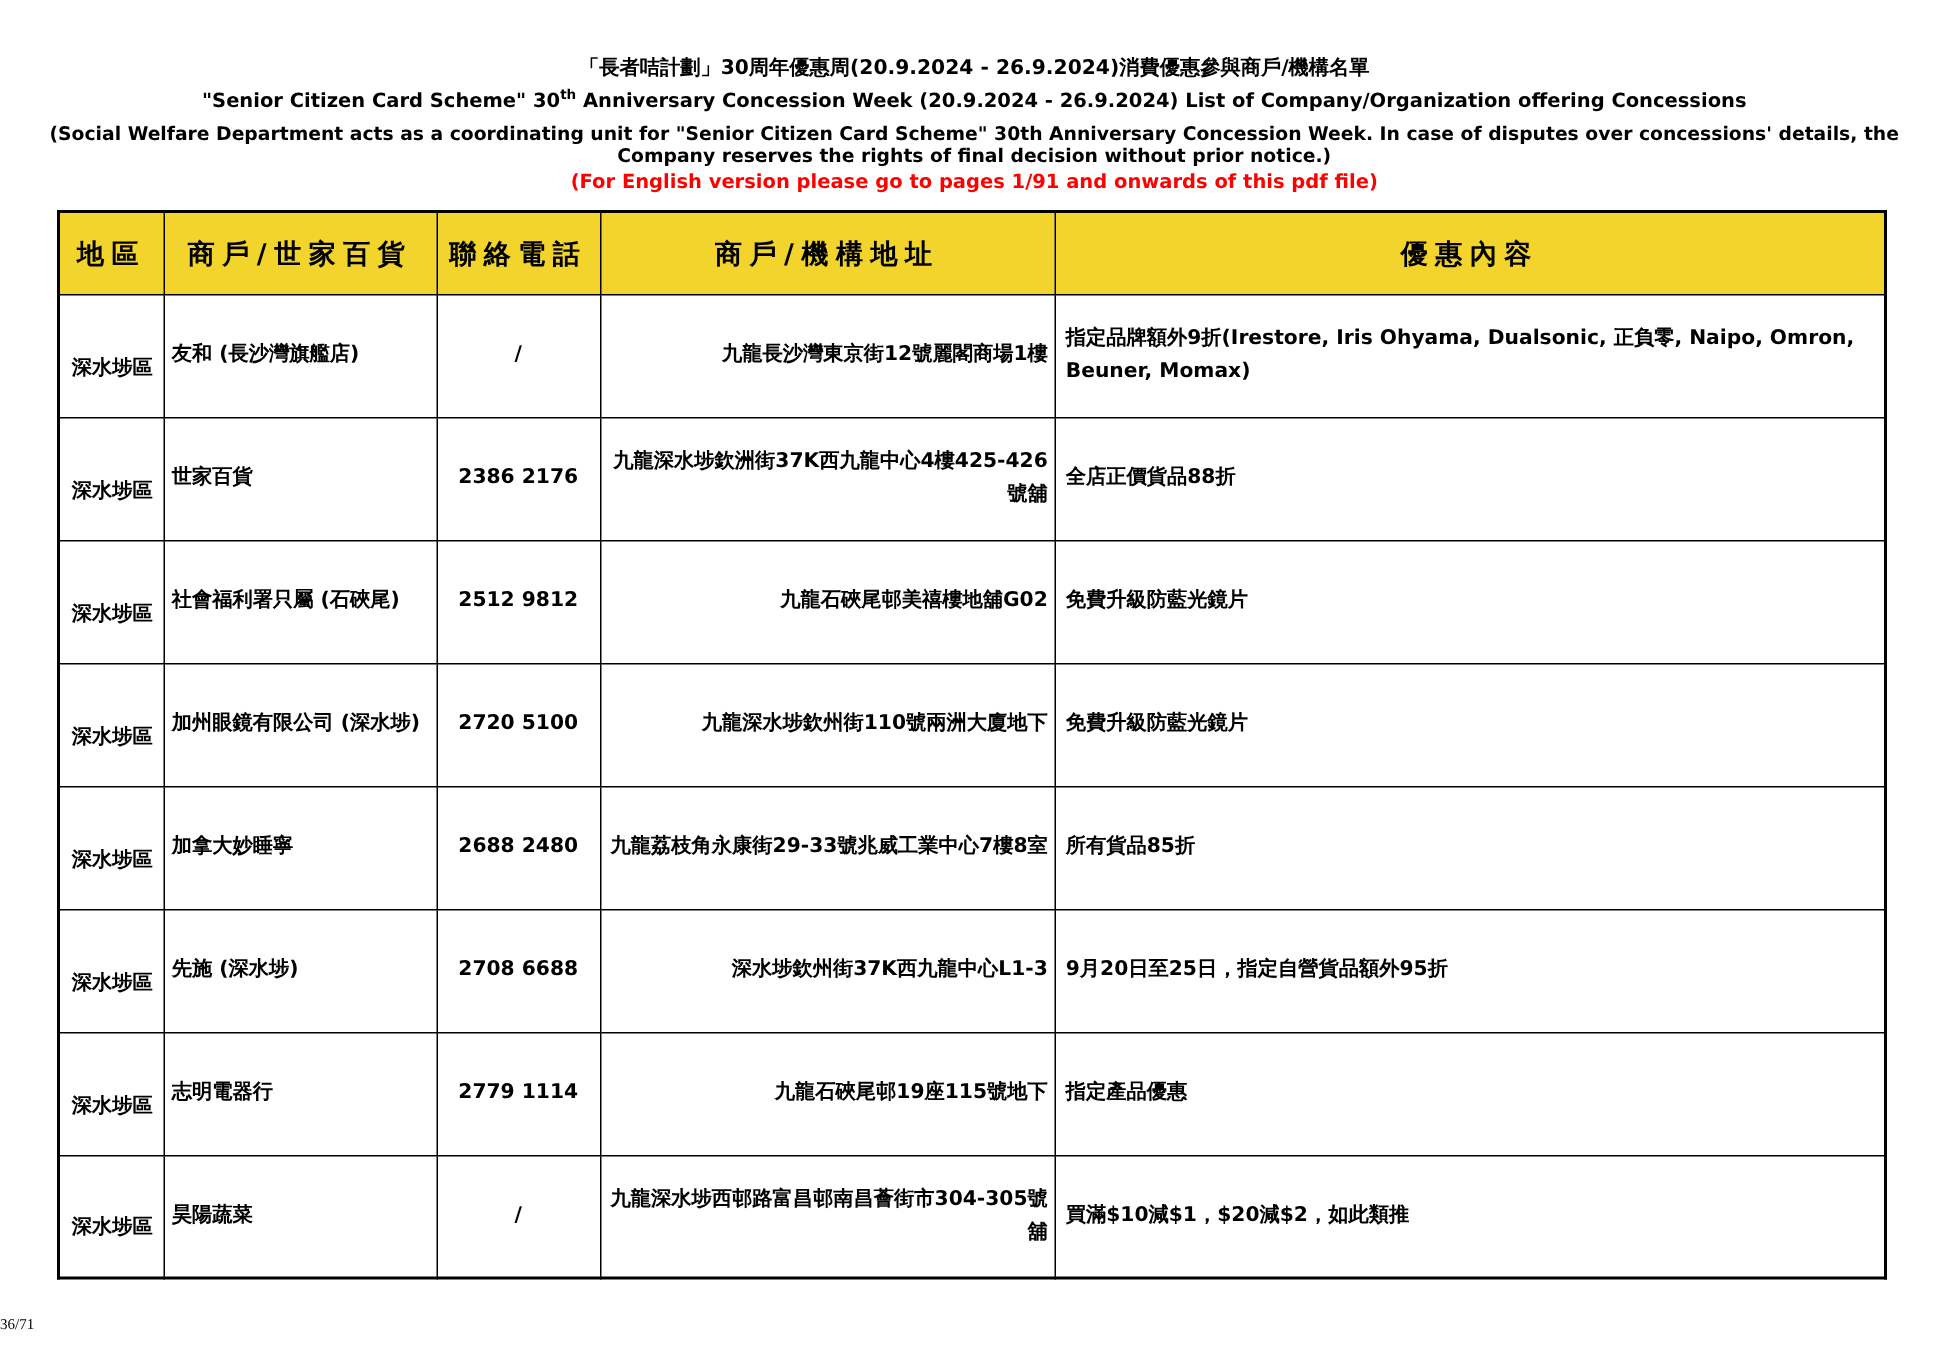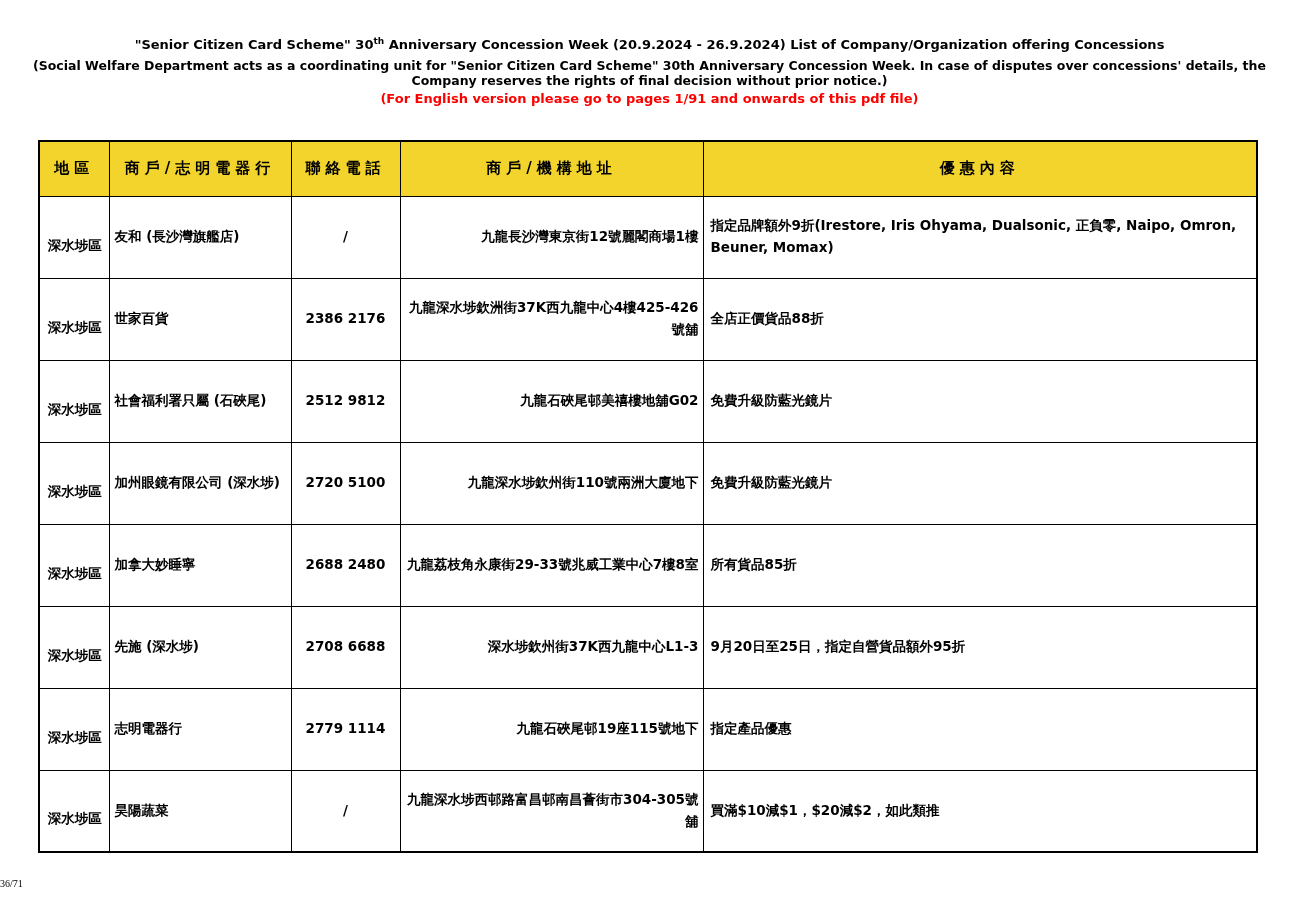--- a/index.html
+++ b/index.html
@@ -33,21 +33,21 @@
     border:2px solid var(--border);
   }
   .concessions th,.concessions td{
     border:1px solid var(--border);
     vertical-align:middle;
     font-weight:bold;
   }
   .concessions thead tr{height:55px;}
   .concessions th{
     background:var(--header-bg);
-    font-size:15px;letter-spacing:5px;text-align:center;
+    font-size:18px;letter-spacing:5px;text-align:center;
   }
   .concessions tbody tr{height:82px;}
   .concessions td{font-size:13.5px;line-height:1.6;}
   td.c-district{text-align:center;padding:18px 2px 1px 3px;}
   td.c-name{text-align:left;padding:1px 4px 1px 5px;}
   td.c-phone{text-align:center;padding:1px 2px;}
   td.c-address{text-align:right;padding:1px 4px 1px 6px;}
   td.c-concession{text-align:left;padding:1px 6px 1px 7px;}
 
   
@@ -60,37 +60,38 @@
     font-family:"Liberation Serif","DejaVu Serif",serif;
     font-size:12px;line-height:15.5px;
   }
 </style>
 </head>
 <body>
 
 <div class="page">
 
   <header class="doc-header">
+    <div class="h-line t-zh">「長者咭計劃」30周年優惠周(20.9.2024 - 26.9.2024)消費優惠參與商戶/機構名單</div>
     <div class="h-line t-en"><span>"Senior Citizen Card Scheme" 30</span><sup>th</sup><span> Anniversary Concession Week (20.9.2024 - 26.9.2024) List of Company/Organization offering Concessions</span></div>
     <div class="h-line d-en">(Social Welfare Department acts as a coordinating unit for "Senior Citizen Card Scheme" 30th Anniversary Concession Week. In case of disputes over concessions' details, the Company reserves the rights of final decision without prior notice.)</div>
     <div class="h-line note-red">(For English version please go to pages 1/91 and onwards of this pdf file)</div>
   </header>
 
   <table class="concessions">
     <colgroup>
       <col style="width:70px">
       <col style="width:182px">
       <col style="width:109px">
       <col style="width:303px">
       <col>
     </colgroup>
     <thead>
       <tr id="thead-row">
           <th>地區</th>
-          <th>商戶/志明電器行</th>
+          <th>商戶/世家百貨</th>
           <th>聯絡電話</th>
           <th>商戶/機構地址</th>
           <th>優惠內容</th>
         </tr>
     </thead>
     <tbody id="tbody-rows">
         <tr>
           <td class="c-district">深水埗區</td>
           <td class="c-name">友和 (長沙灣旗艦店)</td>
           <td class="c-phone">/</td>

